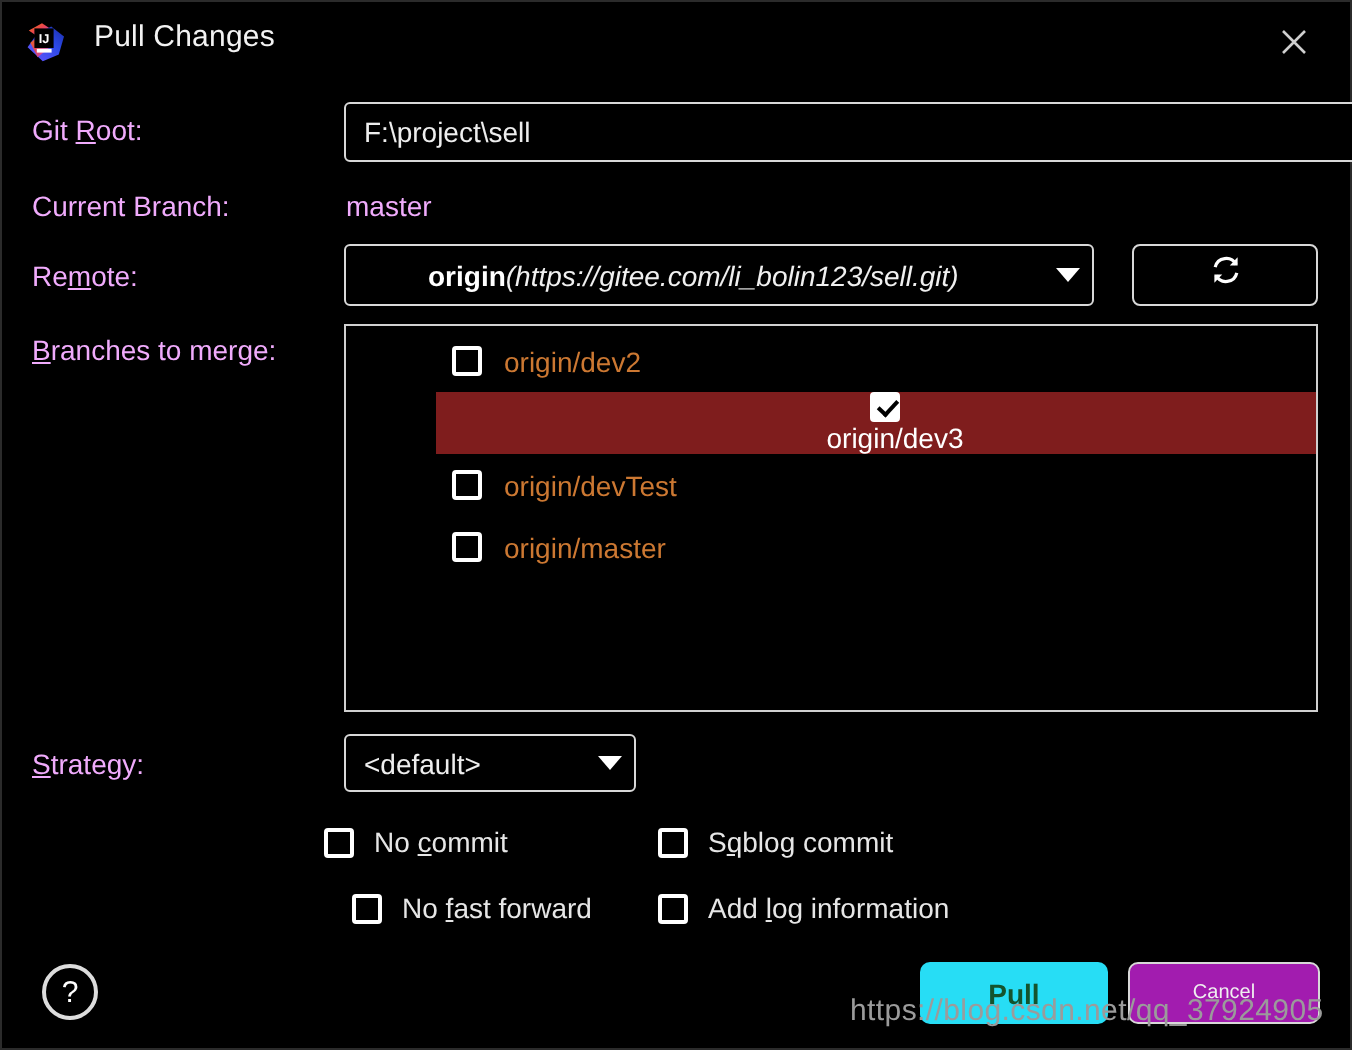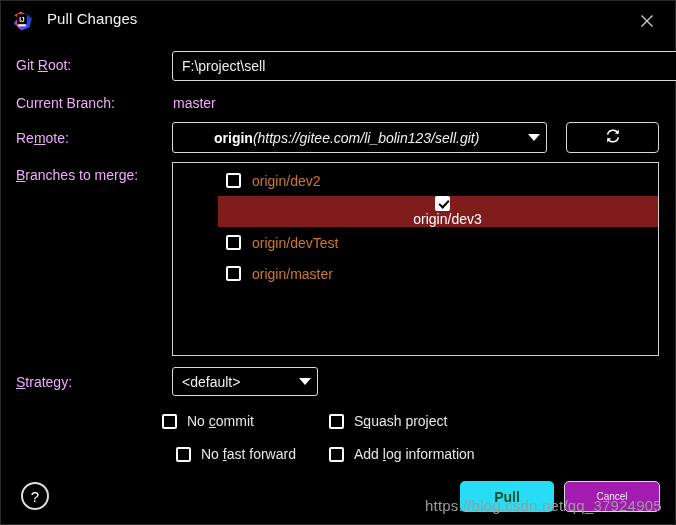--- a/index.html
+++ b/index.html
@@ -318,21 +318,21 @@
     <span class="caret"></span>
   </div>
 
   <div class="opt" style="left:161px; top:412px;">
     <span class="cbox"></span>
     <span class="opt-label"><span>No </span><span class="mn">c</span><span>ommit</span></span>
   </div>
 
   <div class="opt" style="left:328px; top:412px;">
     <span class="cbox"></span>
-    <span class="opt-label"><span>S</span><span class="mn">q</span><span>uash project</span></span>
+    <span class="opt-label"><span>S</span><span class="mn">q</span><span>blog commit</span></span>
   </div>
 
   <div class="opt" style="left:175px; top:445px;text-align:center;">
     <span class="cbox"></span>
     <span class="opt-label"><span>No </span><span class="mn">f</span><span>ast forward</span></span>
   </div>
 
   <div class="opt" style="left:328px; top:445px;">
     <span class="cbox"></span>
     <span class="opt-label"><span>Add </span><span class="mn">l</span><span>og information</span></span>

